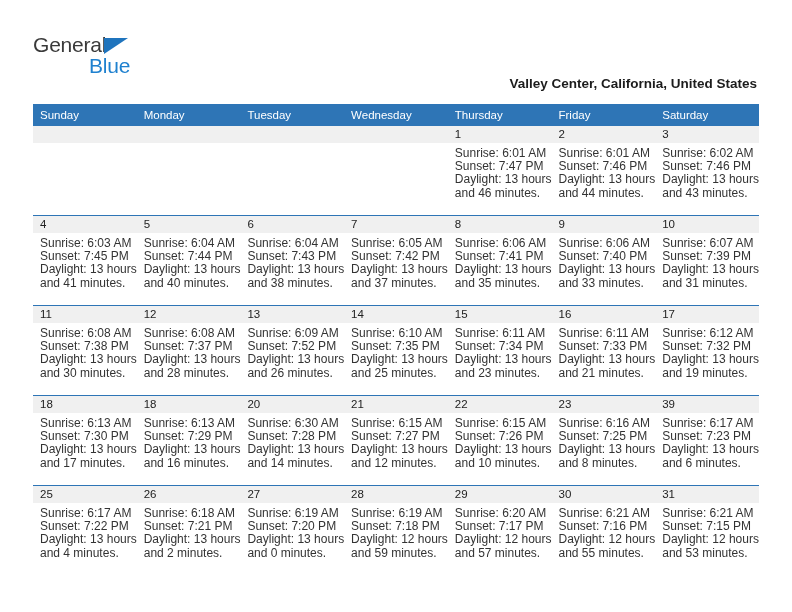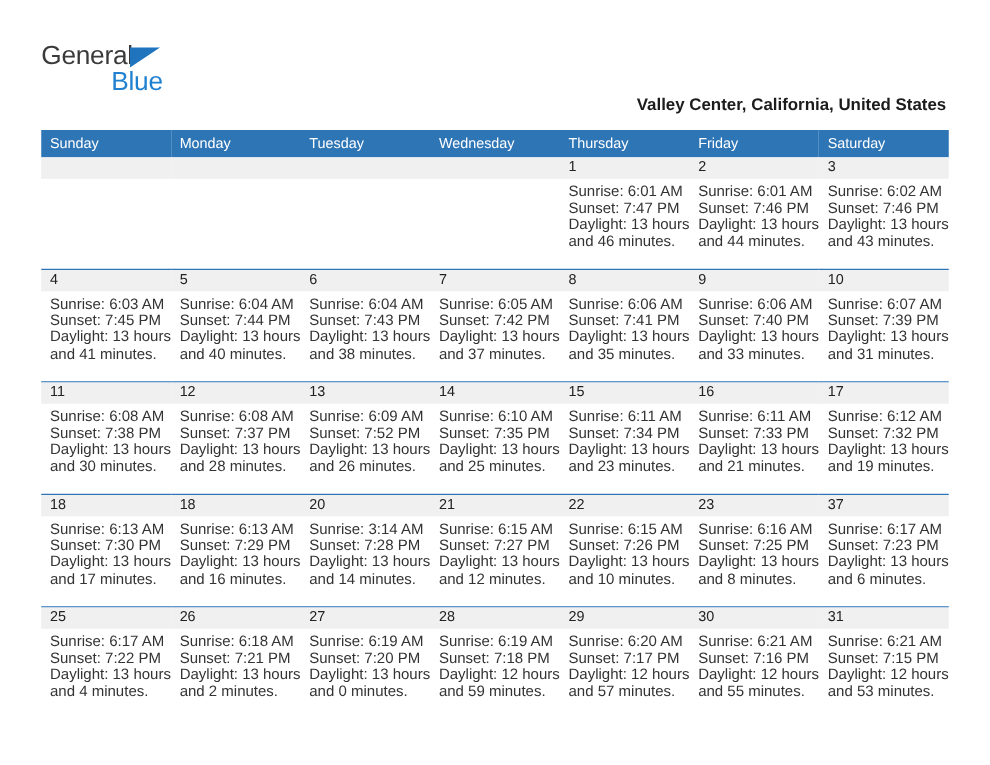--- a/index.html
+++ b/index.html
@@ -401,21 +401,21 @@
                 <div>Sunset: 7:29 PM</div>
                 <div>Daylight: 13 hours</div>
                 <div>and 16 minutes.</div>
               </div>
             </div>
           </td>
           <td>
             <div class="cell-inner">
               <div class="daynum-band">20</div>
               <div class="details">
-                <div>Sunrise: 3:14 AM</div>
+                <div>Sunrise: 6:30 AM</div>
                 <div>Sunset: 7:28 PM</div>
                 <div>Daylight: 13 hours</div>
                 <div>and 14 minutes.</div>
               </div>
             </div>
           </td>
           <td>
             <div class="cell-inner">
               <div class="daynum-band">21</div>
               <div class="details">
@@ -443,21 +443,21 @@
               <div class="details">
                 <div>Sunrise: 6:16 AM</div>
                 <div>Sunset: 7:25 PM</div>
                 <div>Daylight: 13 hours</div>
                 <div>and 8 minutes.</div>
               </div>
             </div>
           </td>
           <td>
             <div class="cell-inner">
-              <div class="daynum-band">37</div>
+              <div class="daynum-band">39</div>
               <div class="details">
                 <div>Sunrise: 6:17 AM</div>
                 <div>Sunset: 7:23 PM</div>
                 <div>Daylight: 13 hours</div>
                 <div>and 6 minutes.</div>
               </div>
             </div>
           </td>
         </tr>
         <tr class="week-row">

